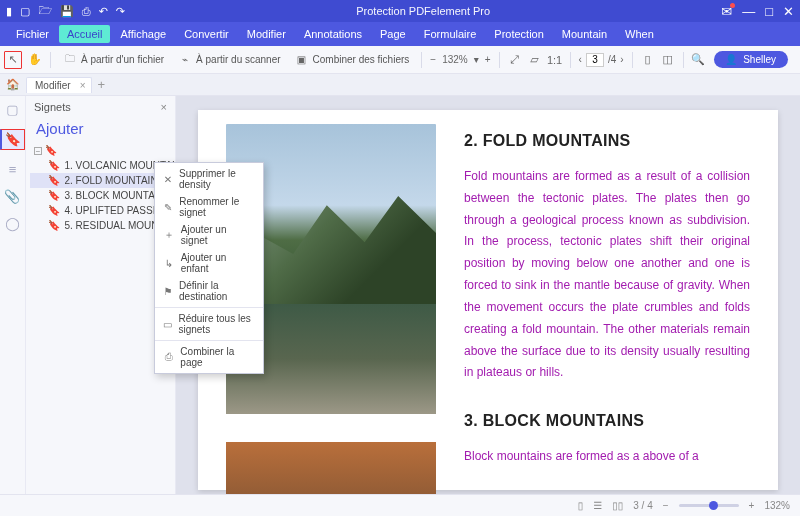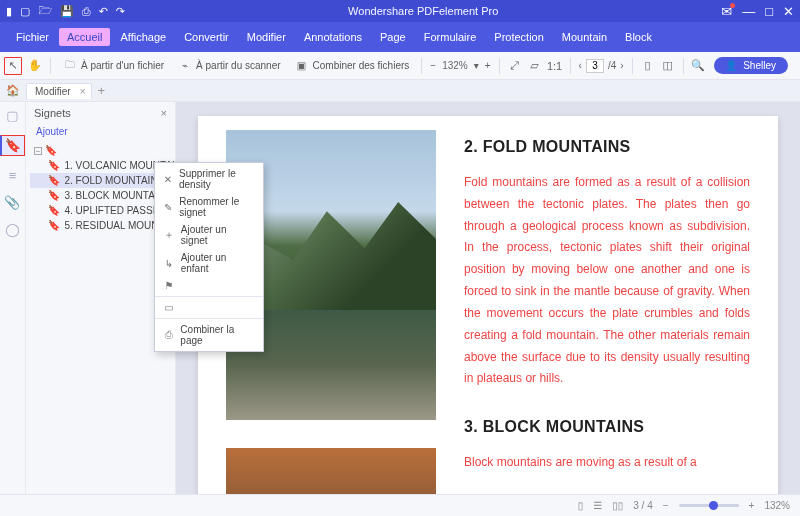--- a/index.html
+++ b/index.html
@@ -3,23 +3,23 @@
 <meta charset="utf-8">
 <style>
 *{box-sizing:border-box;margin:0;padding:0;font-family:"Segoe UI",Arial,sans-serif}
 body{width:800px;height:516px;overflow:hidden;background:#fff;position:relative;font-size:11px;color:#333}
 .titlebar{height:22px;background:#3f4bd1;display:flex;align-items:center;color:#fff;padding:0 6px}
 .titlebar .tb-icons{display:flex;gap:8px;align-items:center;font-size:11px}
 .titlebar .tb-title{flex:1;text-align:center;font-size:11px;opacity:.95}
 .titlebar .tb-right{display:flex;gap:10px;align-items:center;font-size:13px}
 .badge{position:relative}
 .badge::after{content:"";position:absolute;top:-1px;right:-3px;width:5px;height:5px;background:#ff4e4e;border-radius:50%}
-.menubar{height:30px;background:#4d58e0;display:flex;align-items:center;padding:0 8px;gap:2px}
+.menubar{height:24px;background:#4d58e0;display:flex;align-items:center;padding:0 8px;gap:2px}
 .menubar span{color:#fff;font-size:11px;padding:3px 8px;border-radius:2px;cursor:pointer}
-.menubar span.active{background:#f0abfc;color:#3a44c9}
+.menubar span.active{background:#5eead4;color:#3a44c9}
 .toolbar{height:28px;background:#f6f7fb;border-bottom:1px solid #e3e4ef;display:flex;align-items:center;padding:0 4px;gap:6px}
 .tb-btn{display:flex;align-items:center;gap:4px;padding:2px 4px;color:#555;font-size:10px}
 .tb-ico{width:14px;height:14px;display:inline-flex;align-items:center;justify-content:center;color:#666}
 .sep{width:1px;height:16px;background:#d9dbe9;margin:0 2px}
 .red-box{border:1.5px solid #e33;border-radius:1px;padding:1px}
 .zoom{display:flex;align-items:center;gap:6px;color:#666;font-size:10px}
 .page-nav{display:flex;align-items:center;gap:4px;color:#666;font-size:10px}
 .page-nav input{width:18px;height:14px;font-size:10px;text-align:center;border:1px solid #ccc}
 .user-chip{margin-left:auto;background:#4d58e0;color:#fff;border-radius:11px;padding:3px 12px;font-size:10px;display:flex;align-items:center;gap:5px;margin-right:8px}
 .tabbar{height:22px;background:#eef0f7;display:flex;align-items:center;padding-left:26px;border-bottom:1px solid #e3e4ef}
@@ -27,36 +27,36 @@
 .doc-tab{background:#fff;border:1px solid #dcdff0;border-bottom:none;padding:2px 20px 2px 8px;font-size:10px;color:#555;position:relative;border-radius:2px 2px 0 0}
 .doc-tab .x{position:absolute;right:5px;top:2px;color:#999;font-size:10px}
 .plus{margin-left:6px;color:#999;font-size:13px}
 .main{display:flex;height:400px}
 .rail{width:26px;background:#f6f7fb;border-right:1px solid #e8e9f3;display:flex;flex-direction:column;align-items:center;padding-top:6px;gap:12px}
 .rail div{color:#a8abc4;font-size:13px}
 .rail .sel{color:#4d58e0;border-left:2px solid #4d58e0;width:100%;display:flex;justify-content:center;padding:2px 0;background:#e6e9ff}
 .side{width:150px;background:#f6f7fb;border-right:1px solid #e8e9f3;display:flex;flex-direction:column}
 .side-head{display:flex;align-items:center;justify-content:space-between;padding:5px 8px;font-size:11px;color:#555}
 .side-head .x{color:#888;font-size:11px}
-.add-link{color:#4d58e0;font-size:10px;padding:2px 10px 6px}
+.add-link{color:#4d58e0;font-size:15px;padding:2px 10px 6px}
 .tree{font-size:10px;color:#444;padding-left:4px}
 .tree .root{padding:2px 0 2px 4px;display:flex;align-items:center;gap:3px}
 .tree .it{padding:2px 0 2px 18px;display:flex;align-items:center;gap:4px;white-space:nowrap;overflow:hidden;text-overflow:ellipsis}
 .tree .it.sel{background:#dfe2f7}
 .tree .sq{width:8px;height:8px;border:1px solid #aaa;display:inline-block;font-size:8px;line-height:7px;text-align:center;color:#888}
 .content{flex:1;background:#dfe1ec;overflow:hidden;position:relative}
 .page{background:#fff;margin:14px 22px;height:380px;box-shadow:0 2px 6px rgba(0,0,0,.15);display:flex;padding:0 28px;gap:28px}
 .col-img{width:210px;padding-top:14px}
 .img{width:210px;height:290px;background:linear-gradient(180deg,#a7c3da 0%,#c4d8ea 28%,#4f6d45 40%,#2e4e2f 62%,#3e5a3d 78%,#6b6f62 100%);position:relative;border-radius:1px}
 .img::before{content:"";position:absolute;top:24%;left:0;right:0;height:40%;background:linear-gradient(135deg,#8aa28d 0%,#4f6b47 40%,#2d4327 70%);clip-path:polygon(0 70%,15% 35%,32% 52%,48% 10%,66% 42%,82% 2%,100% 34%,100% 100%,0 100%)}
 .img::after{content:"";position:absolute;left:0;right:0;bottom:0;height:38%;background:linear-gradient(180deg,#3e5a46 0%,#59664f 50%,#9c9887 100%)}
 .img2{width:210px;height:60px;margin-top:28px;background:linear-gradient(180deg,#b96f3b 0%,#8e5a35 100%)}
 .col-txt{flex:1;padding-top:22px;color:#222}
 .h2{font-size:16px;font-weight:800;letter-spacing:.3px;margin-bottom:16px;font-family:Arial}
-.para{font-size:12px;line-height:1.82;text-align:justify;color:#ef4444;margin-bottom:28px}
+.para{font-size:12px;line-height:1.82;text-align:justify;color:#a21caf;margin-bottom:28px}
 .ctx{position:absolute;left:154px;top:162px;width:110px;background:#fff;border:1px solid #c8cbdc;box-shadow:2px 3px 8px rgba(0,0,0,.2);z-index:50;padding:2px 0}
 .ctx .row{display:flex;align-items:center;gap:6px;padding:3px 8px;font-size:10px;color:#444}
 .ctx .row.dis{color:#aaa}
 .ctx .ic{width:12px;display:inline-flex;justify-content:center;color:#777}
 .ctx hr{border:none;border-top:1px solid #e3e4ef;margin:2px 0}
 .status{position:absolute;left:0;right:0;bottom:0;height:22px;background:#f6f7fb;border-top:1px solid #e3e4ef;display:flex;align-items:center;justify-content:flex-end;padding:0 10px;gap:10px;color:#888;font-size:10px}
 .slider{width:60px;height:3px;background:#cfd1e4;position:relative;border-radius:2px}
 .slider::after{content:"";position:absolute;left:50%;top:-3px;width:9px;height:9px;border-radius:50%;background:#4d58e0}
 </style>
 </head>
@@ -65,41 +65,41 @@
 <div class="titlebar">
   <div class="tb-icons">
     <span>▮</span>
     <span>▢</span>
     <span>🗁</span>
     <span>💾</span>
     <span>⎙</span>
     <span>↶</span>
     <span>↷</span>
   </div>
-  <div class="tb-title">Wondershare PDFelement Pro</div>
+  <div class="tb-title">Protection PDFelement Pro</div>
   <div class="tb-right">
     <span class="badge">✉</span>
     <span>—</span>
     <span>□</span>
     <span>✕</span>
   </div>
 </div>
 
 <div class="menubar">
   <span>Fichier</span>
   <span class="active">Accueil</span>
   <span>Affichage</span>
   <span>Convertir</span>
   <span>Modifier</span>
   <span>Annotations</span>
   <span>Page</span>
   <span>Formulaire</span>
   <span>Protection</span>
   <span>Mountain</span>
-  <span>Block</span>
+  <span>When</span>
 </div>
 
 <div class="toolbar">
   <span class="red-box">
     <span class="tb-ico">↖</span>
   </span>
   <span class="tb-ico">✋</span>
   <div class="sep"></div>
   <div class="tb-btn">
       <span class="tb-ico">🗀</span>
@@ -198,21 +198,21 @@
   <div class="content">
     <div class="page">
       <div class="col-img">
         <div class="img"></div>
         <div class="img2"></div>
       </div>
       <div class="col-txt">
         <div class="h2">2. FOLD MOUNTAINS</div>
         <div class="para">Fold mountains are formed as a result of a collision between the tectonic plates. The plates then go through a geological process known as subdivision. In the process, tectonic plates shift their original position by moving below one another and one is forced to sink in the mantle because of gravity. When the movement occurs the plate crumbles and folds creating a fold mountain. The other materials remain above the surface due to its density usually resulting in plateaus or hills.</div>
         <div class="h2">3. BLOCK MOUNTAINS</div>
-        <div class="para">Block mountains are moving as a result of a</div>
+        <div class="para">Block mountains are formed as a above of a</div>
       </div>
     </div>
   </div>
 </div>
 
 <div class="ctx">
   <div class="row">
       <span class="ic">✕</span>
       <span>Supprimer le density</span>
     </div>
@@ -223,24 +223,26 @@
   <div class="row">
       <span class="ic">＋</span>
       <span>Ajouter un signet</span>
     </div>
   <div class="row">
       <span class="ic">↳</span>
       <span>Ajouter un enfant</span>
     </div>
   <div class="row">
       <span class="ic">⚑</span>
+      <span>Définir la destination</span>
     </div>
   <hr>
   <div class="row">
       <span class="ic">▭</span>
+      <span>Réduire tous les signets</span>
     </div>
   <hr>
   <div class="row">
       <span class="ic">⎙</span>
       <span>Combiner la page</span>
     </div>
 </div>
 
 <div class="status">
   <span>▯</span>

